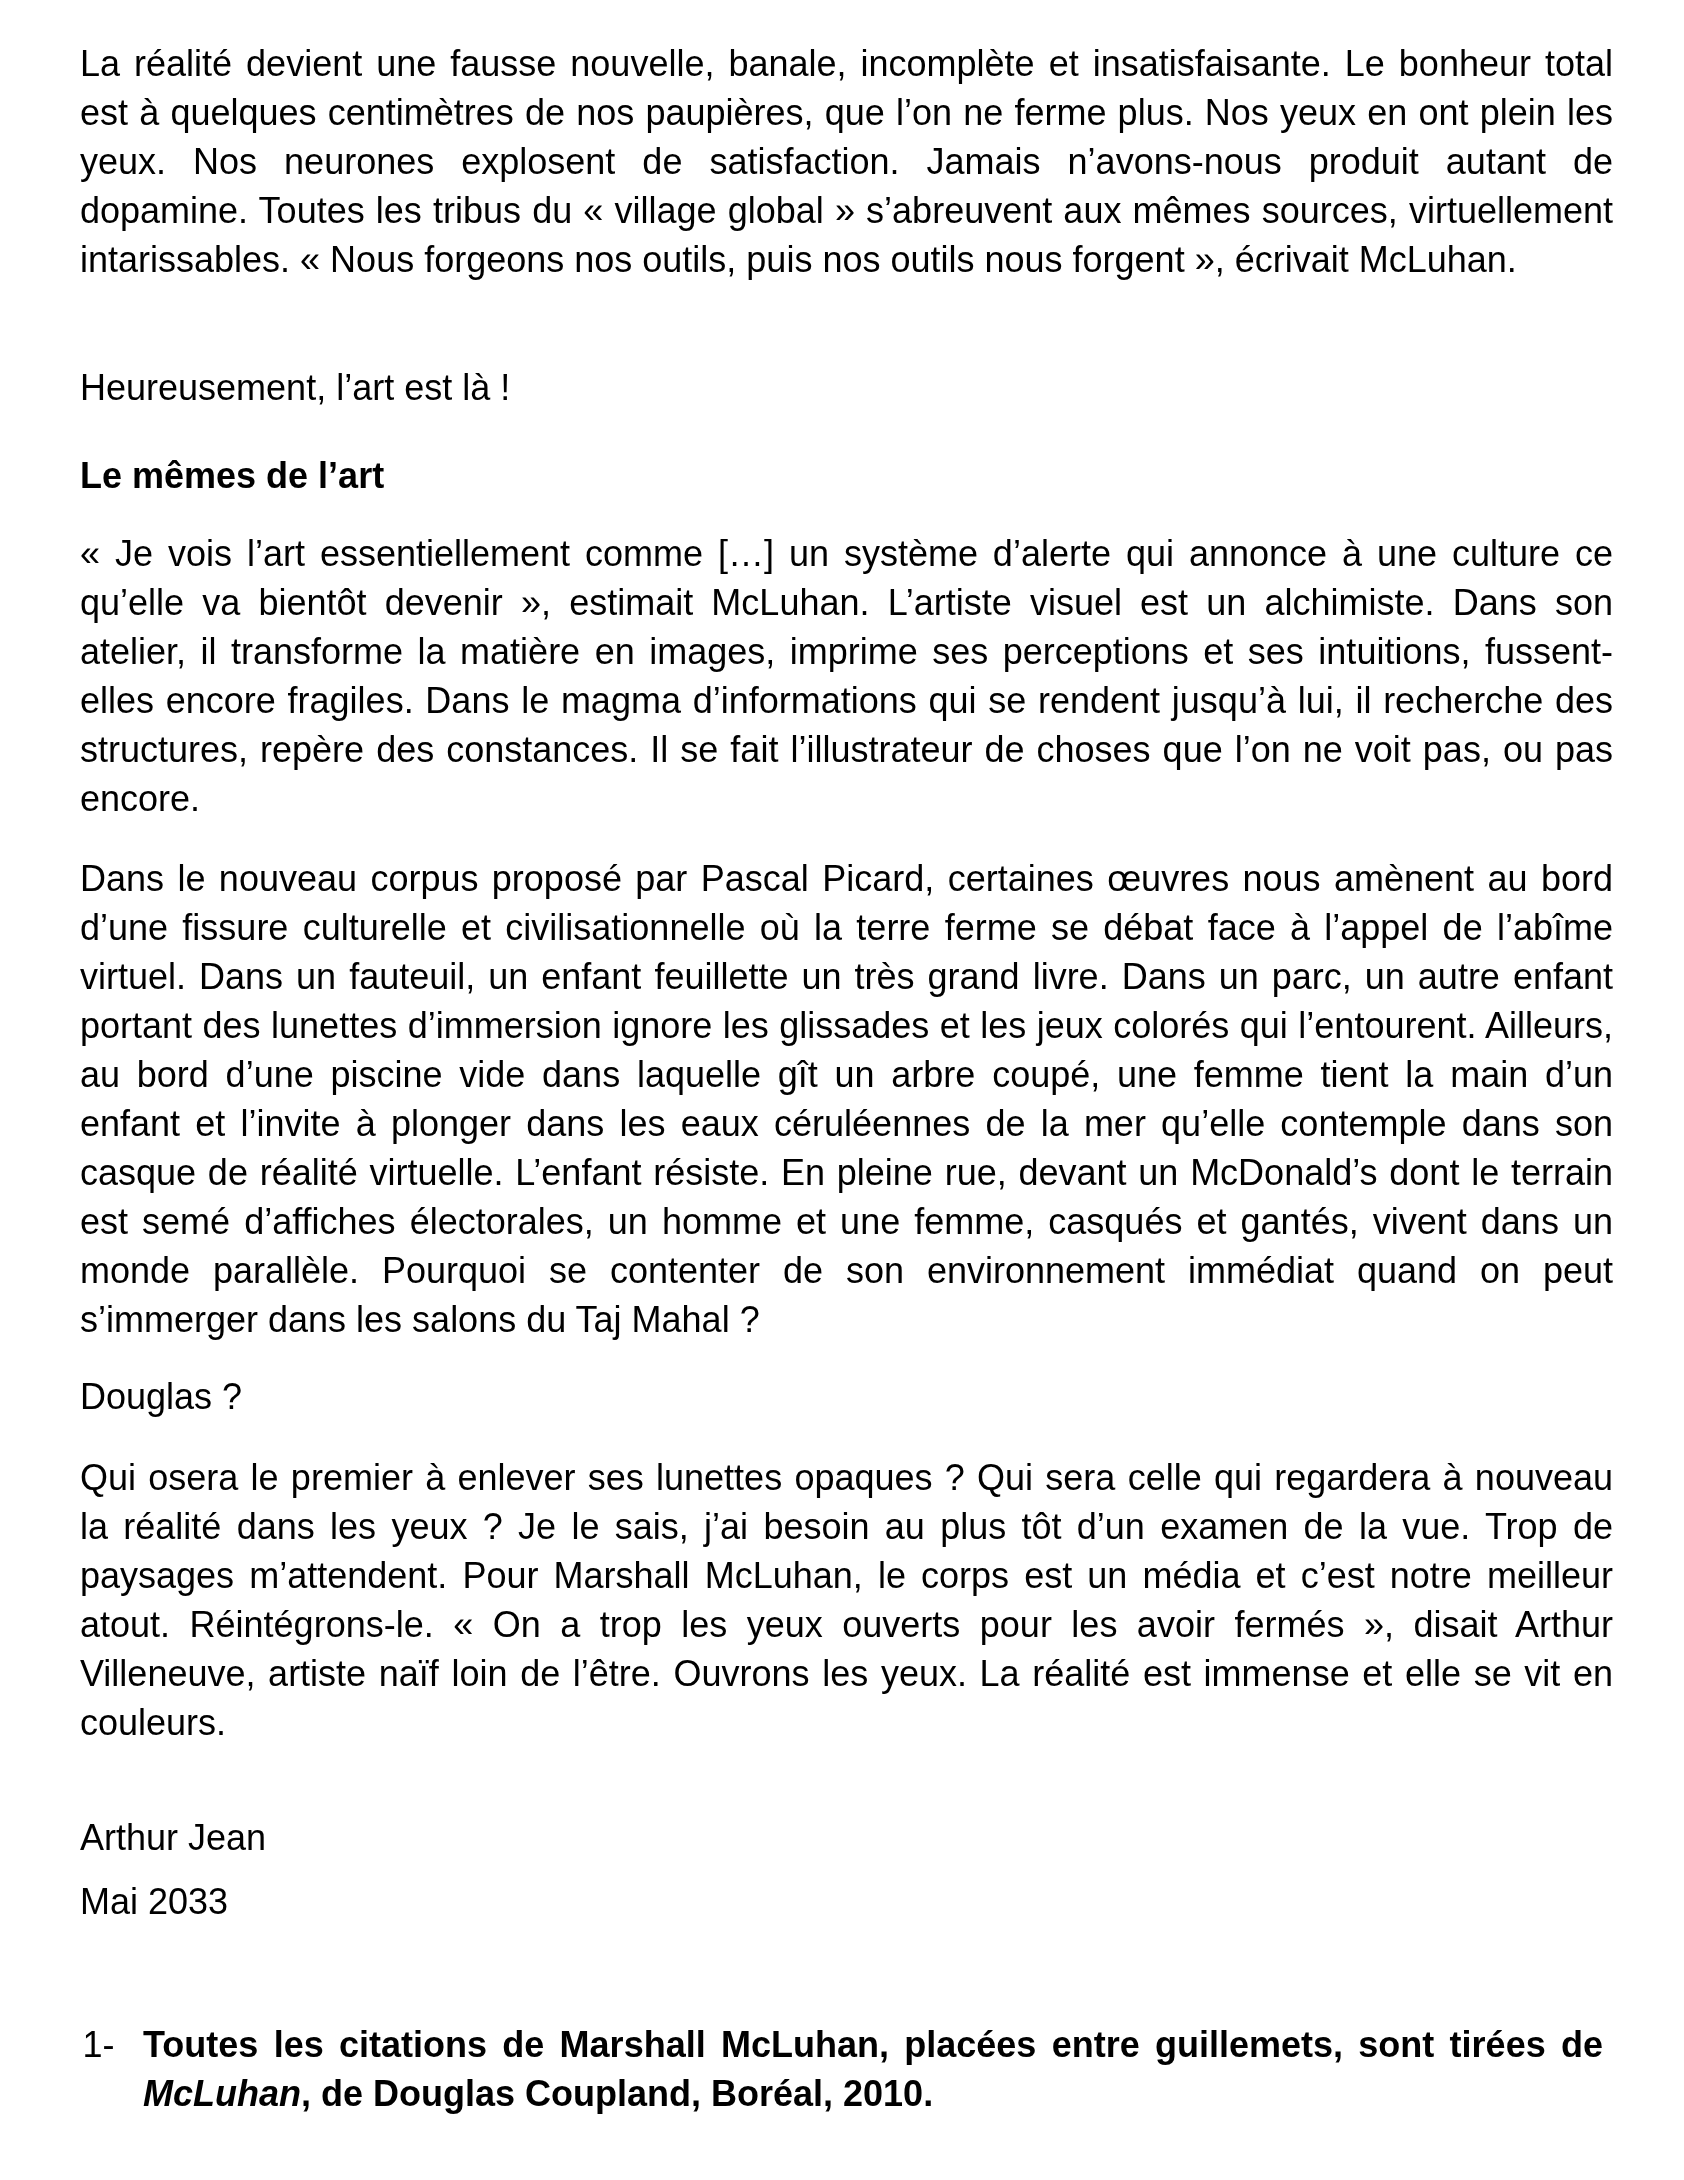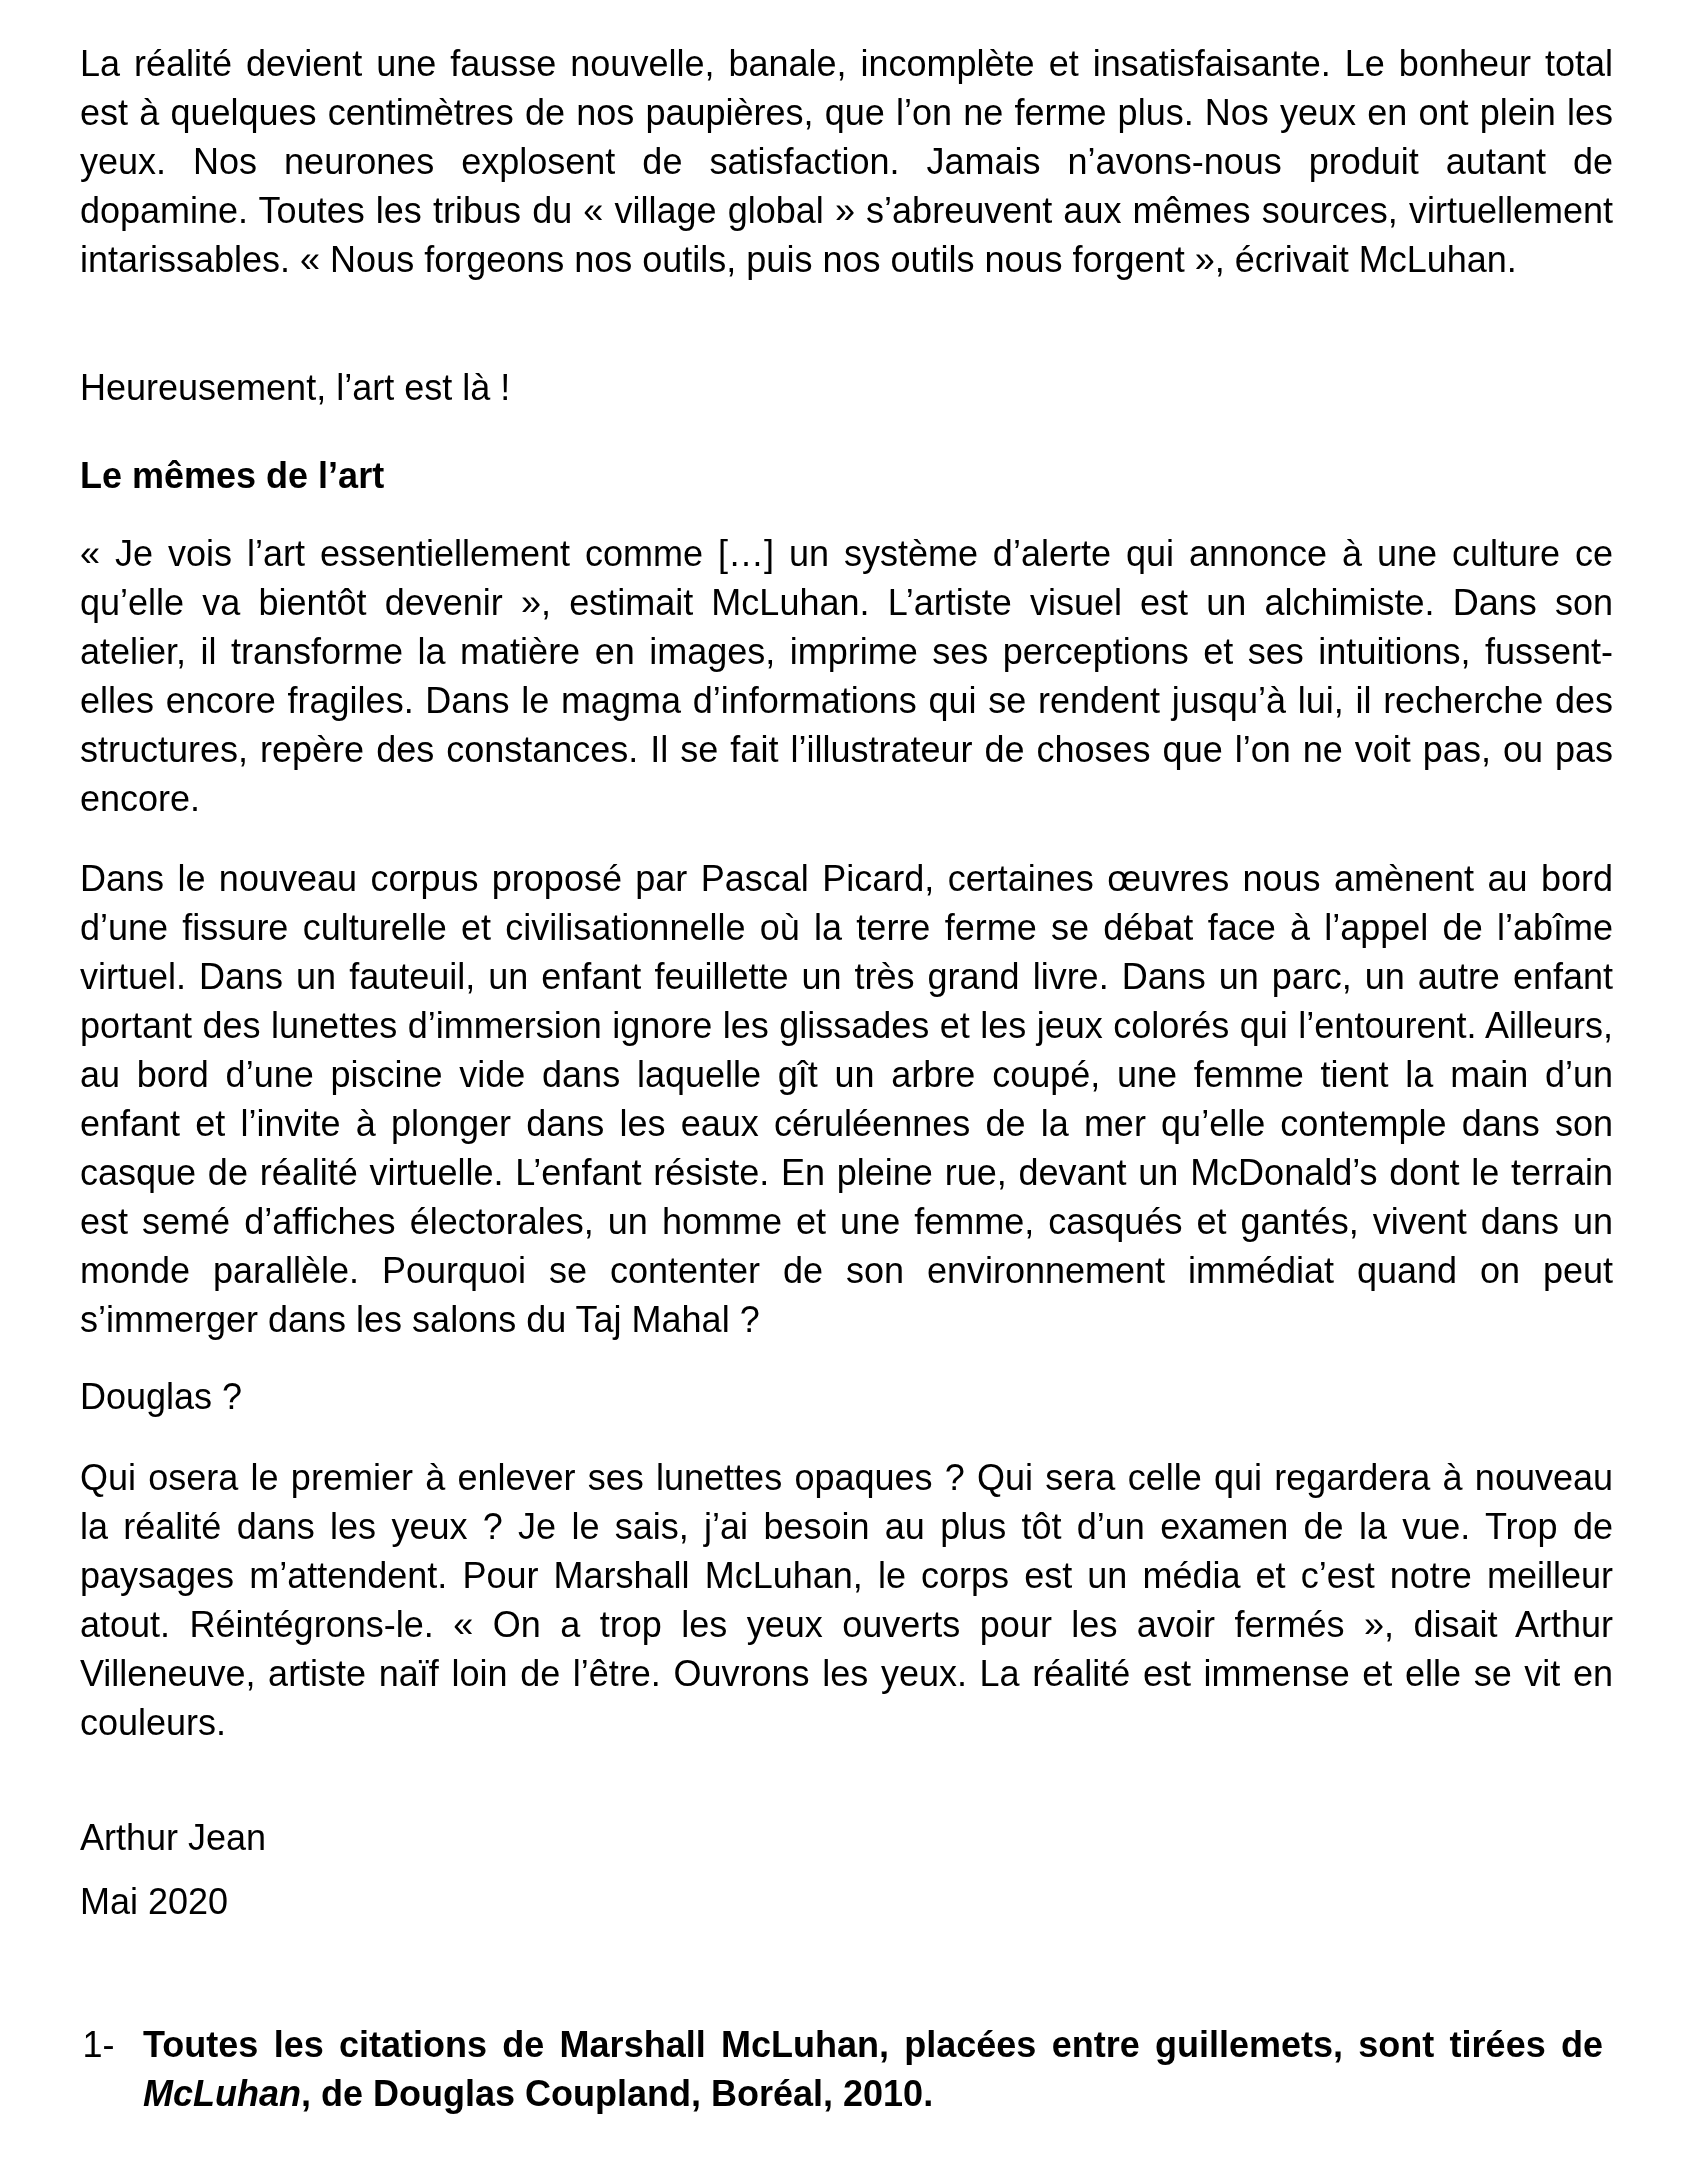--- a/index.html
+++ b/index.html
@@ -74,21 +74,21 @@
   <p class="p" style="top:529px;">« Je vois l’art essentiellement comme […] un système d’alerte qui annonce à une culture ce qu’elle va bientôt devenir », estimait McLuhan. L’artiste visuel est un alchimiste. Dans son atelier, il transforme la matière en images, imprime ses perceptions et ses intuitions, fussent-elles encore fragiles. Dans le magma d’informations qui se rendent jusqu’à lui, il recherche des structures, repère des constances. Il se fait l’illustrateur de choses que l’on ne voit pas, ou pas encore.</p>
 
   <p class="p" style="top:854px;">Dans le nouveau corpus proposé par Pascal Picard, certaines œuvres nous amènent au bord d’une fissure culturelle et civilisationnelle où la terre ferme se débat face à l’appel de l’abîme virtuel. Dans un fauteuil, un enfant feuillette un très grand livre. Dans un parc, un autre enfant portant des lunettes d’immersion ignore les glissades et les jeux colorés qui l’entourent. Ailleurs, au bord d’une piscine vide dans laquelle gît un arbre coupé, une femme tient la main d’un enfant et l’invite à plonger dans les eaux céruléennes de la mer qu’elle contemple dans son casque de réalité virtuelle. L’enfant résiste. En pleine rue, devant un McDonald’s dont le terrain est semé d’affiches électorales, un homme et une femme, casqués et gantés, vivent dans un monde parallèle. Pourquoi se contenter de son environnement immédiat quand on peut s’immerger dans les salons du Taj Mahal ?</p>
 
   <p class="p" style="top:1372px;">Douglas ?</p>
 
   <p class="p" style="top:1453px;">Qui osera le premier à enlever ses lunettes opaques ? Qui sera celle qui regardera à nouveau la réalité dans les yeux ? Je le sais, j’ai besoin au plus tôt d’un examen de la vue. Trop de paysages m’attendent. Pour Marshall McLuhan, le corps est un média et c’est notre meilleur atout. Réintégrons-le. « On a trop les yeux ouverts pour les avoir fermés », disait Arthur Villeneuve, artiste naïf loin de l’être. Ouvrons les yeux. La réalité est immense et elle se vit en couleurs.</p>
 
   <p class="p" style="top:1813px;">Arthur Jean</p>
 
-  <p class="p" style="top:1877px;">Mai 2020</p>
+  <p class="p" style="top:1877px;">Mai 2033</p>
 
   <div class="footnote" style="top:2020px;">
     <span class="fn-marker">1-</span>
     <div class="fn-body"><span>Toutes les citations de Marshall McLuhan, placées entre guillemets, sont tirées de </span><em>McLuhan</em><span>, de Douglas Coupland, Boréal, 2010.</span></div>
   </div>
 
 </div>
 
 
 </body></html>

